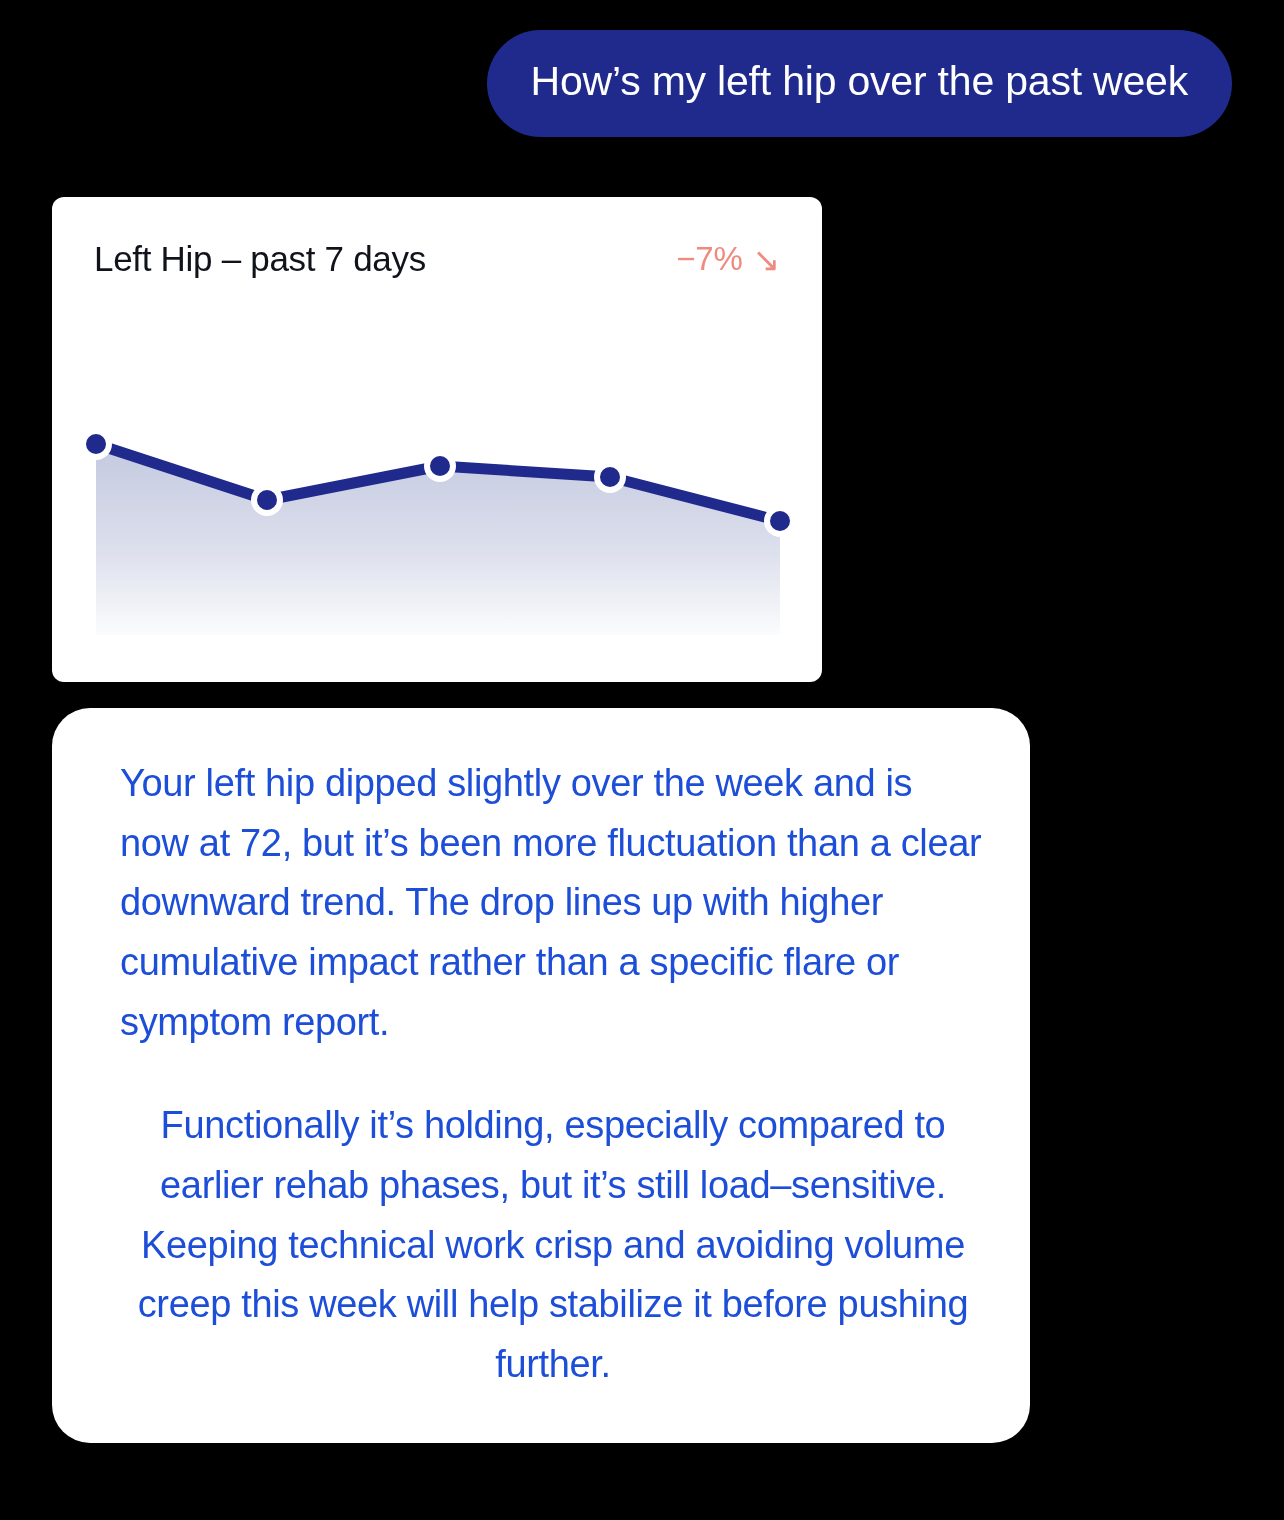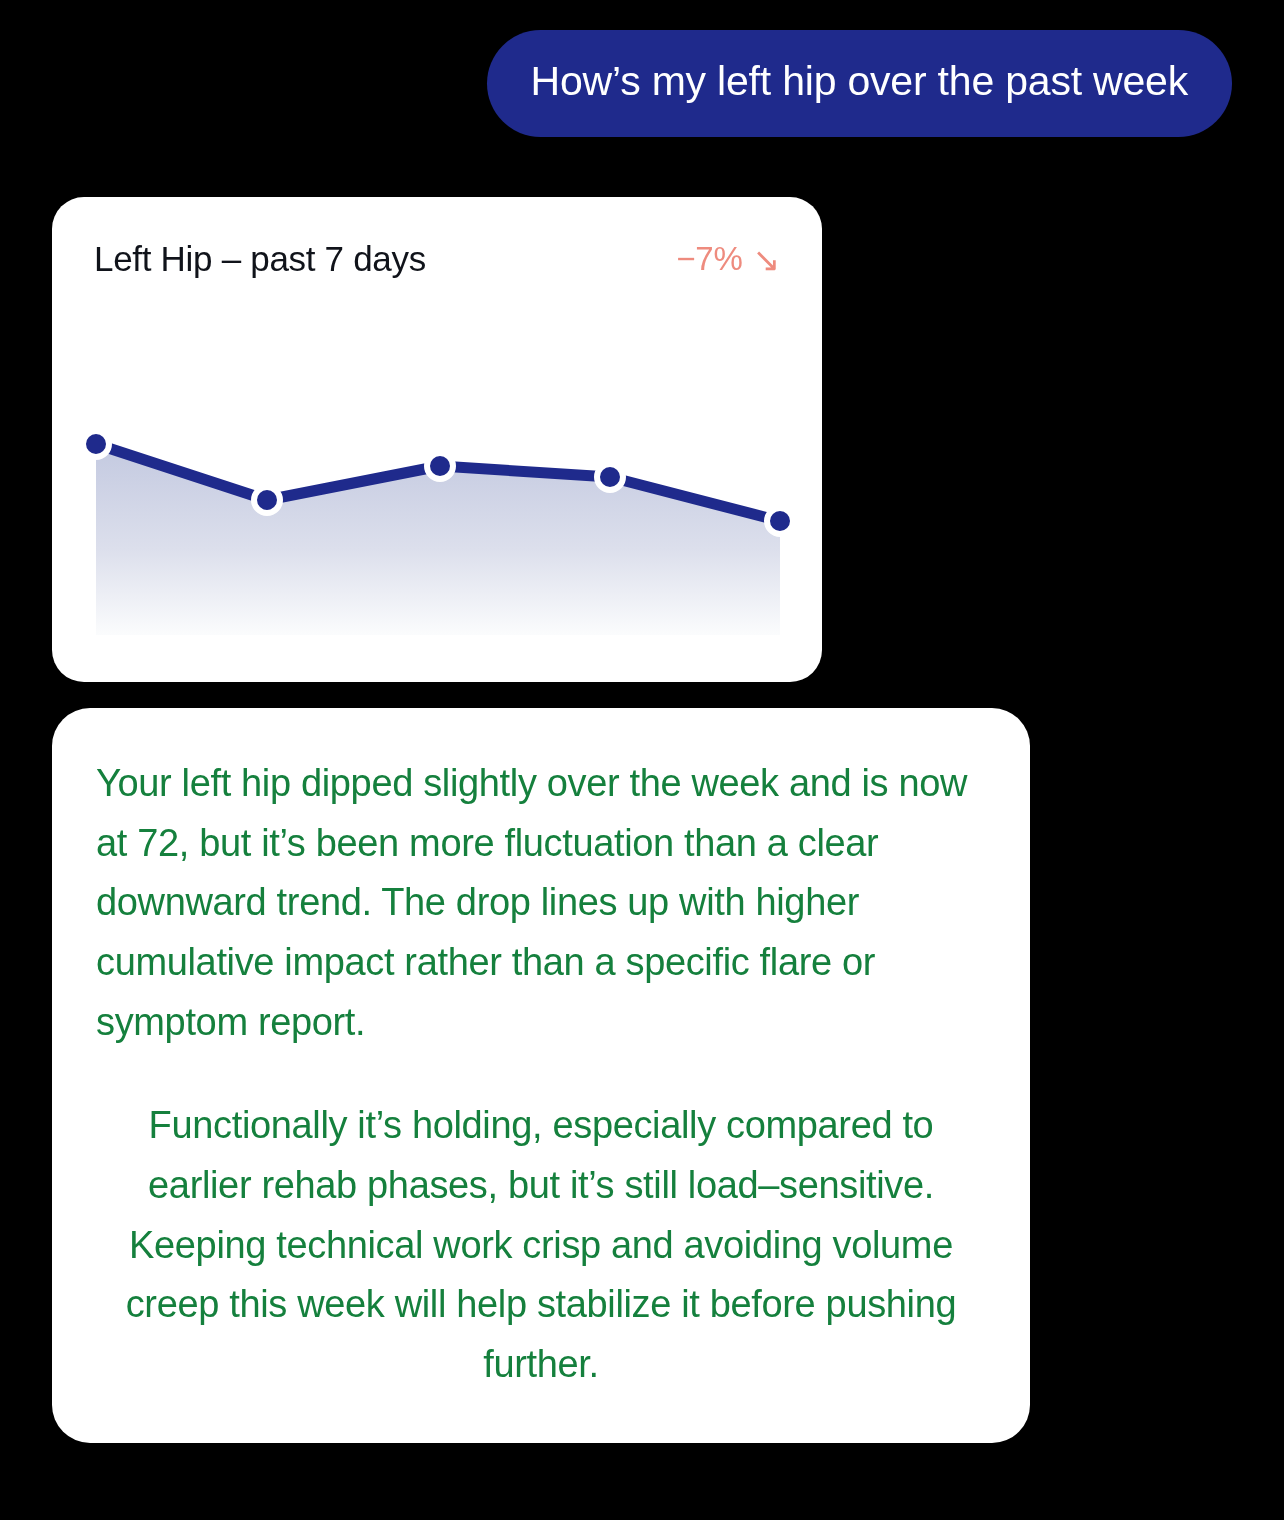--- a/index.html
+++ b/index.html
@@ -44,21 +44,21 @@
   }
 
   
   .chart-card {
     position: absolute;
     left: 52px;
     top: 197px;
     width: 770px;
     height: 485px;
     background: #FFFFFF;
-    border-radius: 32px;
+    border-radius: 12px;
     overflow: hidden;
   }
 
   .chart-header {
     position: absolute;
     left: 42px;
     right: 42px;
     top: 42px;
     display: flex;
     align-items: center;
@@ -103,22 +103,23 @@
     top: 708px;
     width: 978px;
     background: #FFFFFF;
     border-radius: 38px;
     padding: 46px 44px 48px 44px;
   }
 
   .assistant-bubble p {
     font-size: 38px;
     line-height: 1.57;
-    color: #15803d;
+    color: #1d4ed8;
     letter-spacing: -0.35px;
+    margin-left: 24px;
   }
 
   .assistant-bubble p + p {
     margin-top: 44px;
     text-align: center;
   }
 </style>
 </head>
 <body>
 

